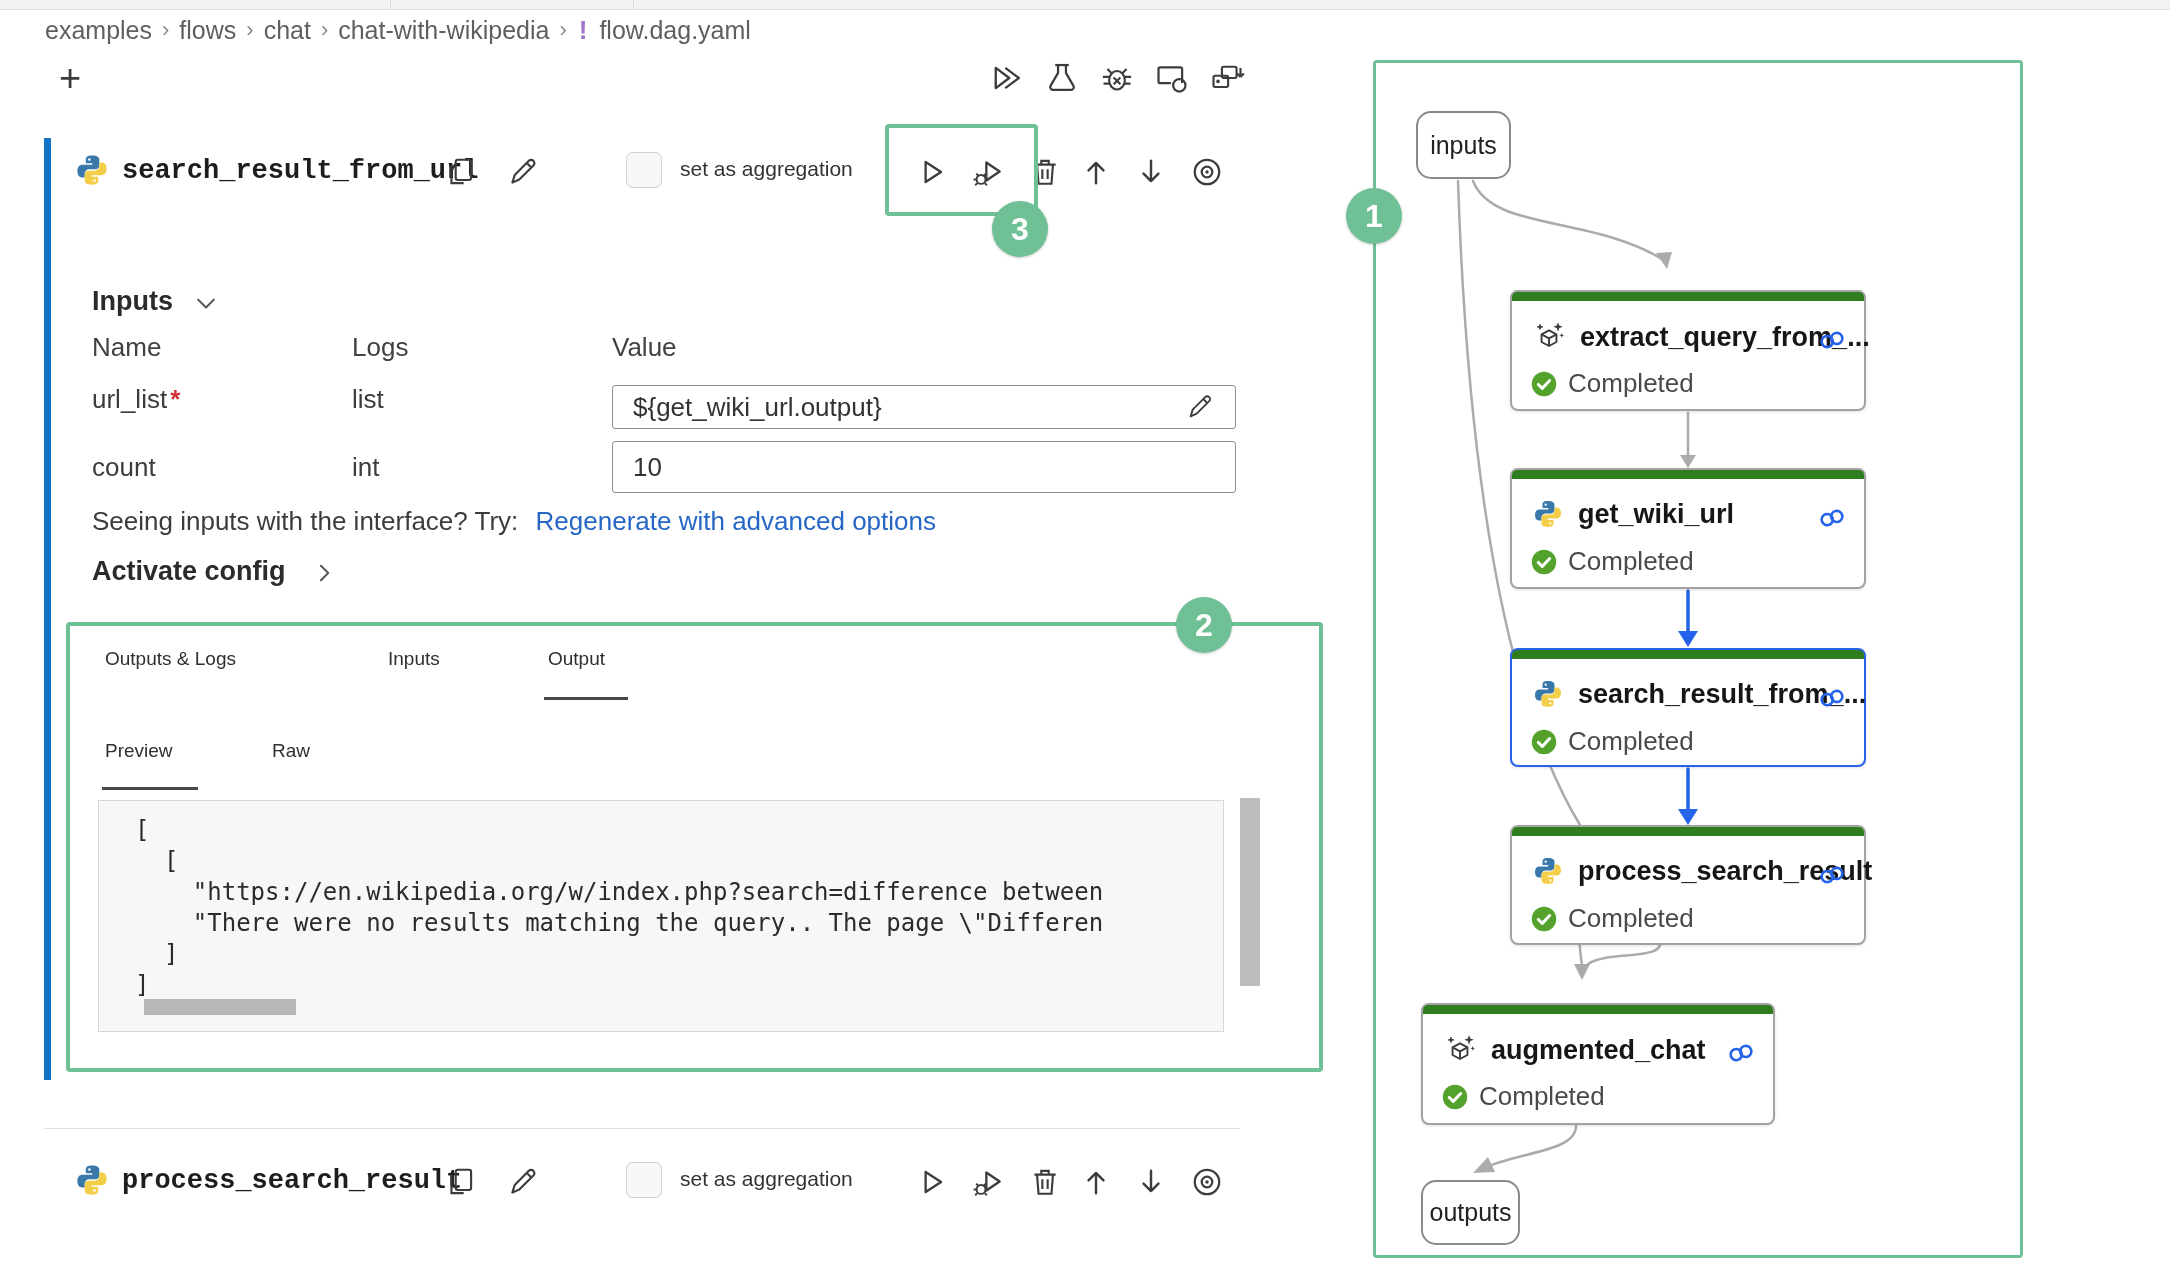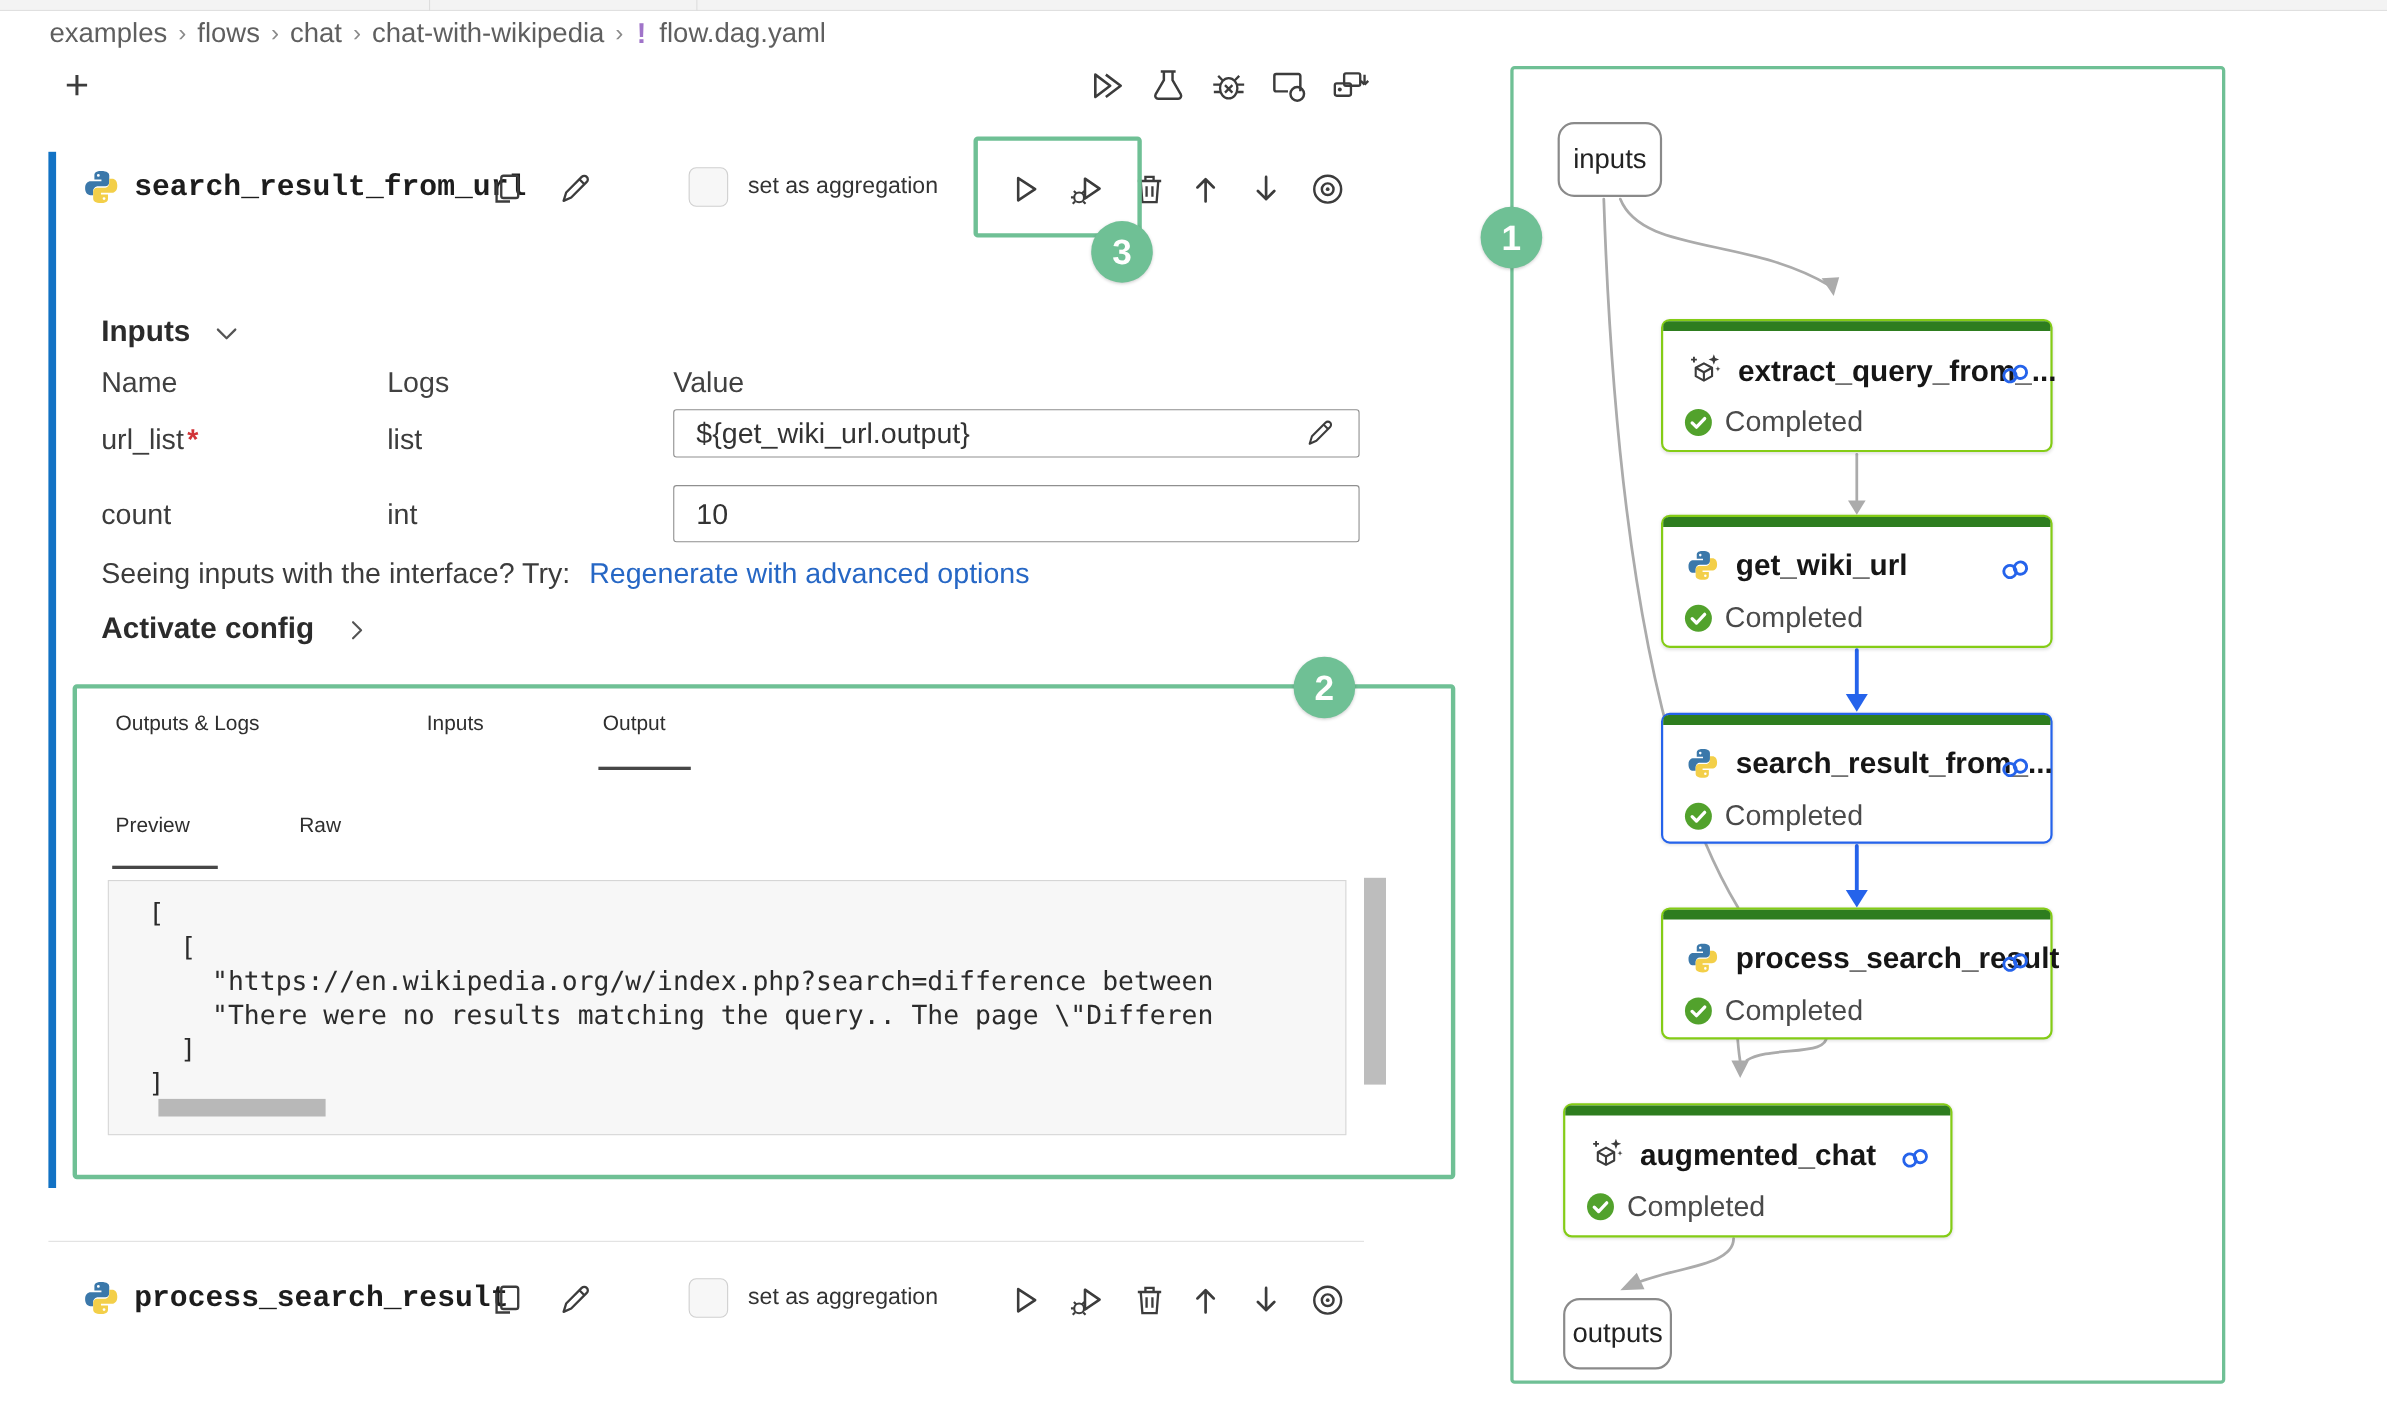--- a/index.html
+++ b/index.html
@@ -54,21 +54,21 @@
   .tab-underline { background:#474747; height:3px; }
   #preview-box { left:98px; top:800px; width:1126px; height:232px; background:#f7f7f7; border:1px solid #d6d6d6; }
   #preview-pre { position:absolute; left:36px; top:14px; font-family:"DejaVu Sans Mono", monospace; font-size:24px; line-height:31px; color:#2b2b2b; white-space:pre; }
   .scroll-thumb { background:#b8b8b8; }
 
   .divider { background:#e0e0e0; height:1px; }
 
   
   #graph { left:1373px; top:60px; width:650px; height:1198px; border:3px solid #6fc095; border-radius:4px; background:#fff; }
   .gpill { position:absolute; border:2px solid #8a8a8a; border-radius:15px; background:#fff; display:flex; align-items:center; justify-content:center; font-size:25px; color:#222; }
-  .gnode { position:absolute; background:#fff; border:2px solid #84cc16; border-radius:8px; box-shadow:0 1px 3px rgba(0,0,0,.12); }
+  .gnode { position:absolute; background:#fff; border:2px solid #a3a3a3; border-radius:8px; box-shadow:0 1px 3px rgba(0,0,0,.12); }
   .gnode.selected { border-color:#2563eb; }
   .gbar { position:absolute; top:0; left:0; right:0; height:9px; background:#2e7d1f; border-radius:5px 5px 0 0; }
   .gtitle-row { position:absolute; left:20px; top:28px; display:flex; align-items:center; gap:14px; }
   .gtitle { font-size:27px; font-weight:bold; color:#161616; white-space:nowrap; }
   .glink { position:absolute; right:16px; top:32px; width:32px; height:32px; color:#2563eb; }
   .gstatus { position:absolute; left:18px; top:76px; display:flex; align-items:center; gap:10px; font-size:26px; color:#4a4a4a; }
   .gcheck { width:28px; height:28px; }
 </style>
 </head>
 <body>
@@ -299,21 +299,21 @@
       </svg>
     </span>
 
   <span class="abs th" style="left:92px;top:332px">Name</span>
   <span class="abs th" style="left:352px;top:332px">Logs</span>
   <span class="abs th" style="left:612px;top:332px">Value</span>
 
   <div class="abs" style="left:0;top:0">
     <span class="abs body-text" style="left:92px;top:384px"><span>url_list</span><span class="req">*</span></span>
     <span class="abs body-text" style="left:352px;top:384px">list</span>
-    <div class="abs valuebox" style="left:612px;top:372px;width:624px;height:44px">
+    <div class="abs valuebox" style="left:612px;top:385px;width:624px;height:44px">
       <span>${get_wiki_url.output}</span>
       <span style="margin-left:auto;color:#3c3c3c">
           <svg class="ic" width="30" height="30">
             <use href="#i-pencil"></use>
           </svg>
         </span>
     </div>
   </div>
   <div class="abs" style="left:0;top:0">
     <span class="abs body-text" style="left:92px;top:452px">count</span>

